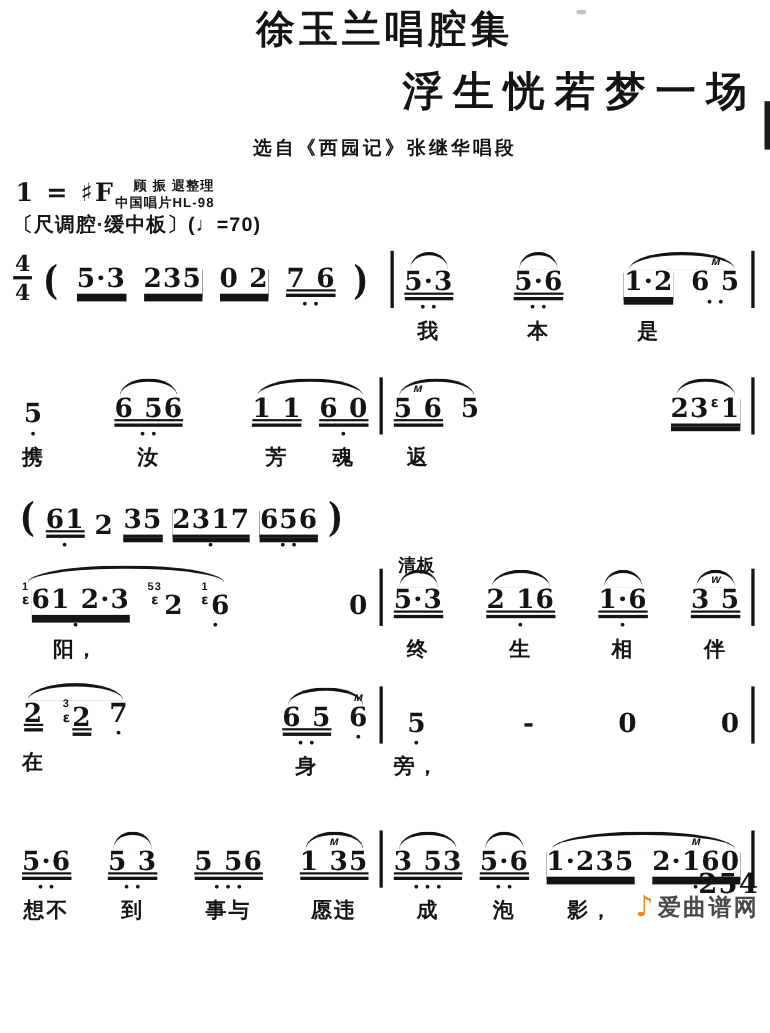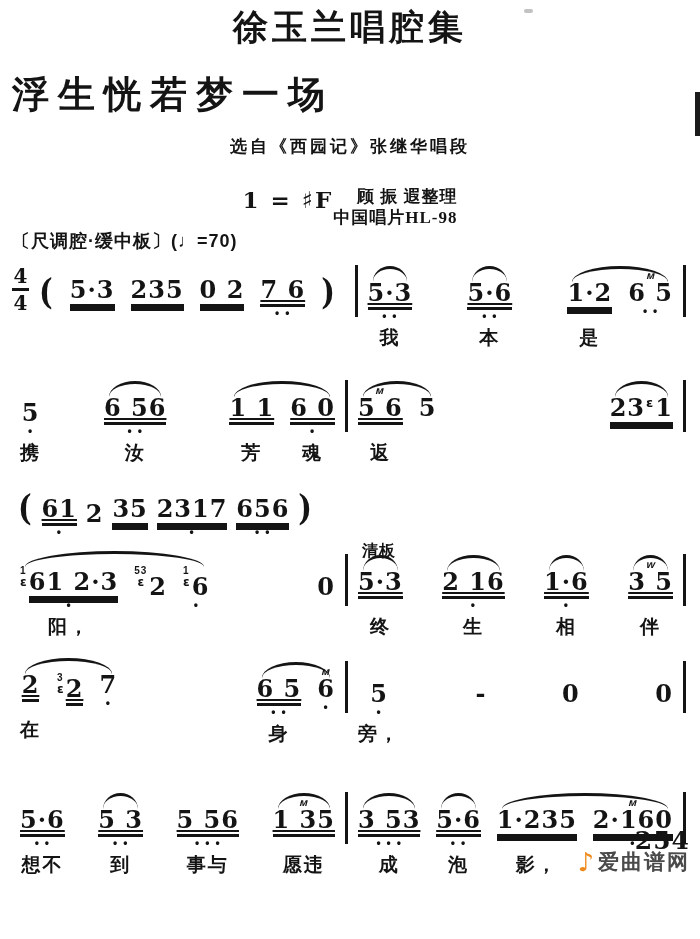--- a/index.html
+++ b/index.html
@@ -4,25 +4,25 @@
 <style>
   html,body{margin:0;padding:0;}
   body{
     width:700px;height:939px;position:relative;overflow:hidden;
     background:#ffffff;color:#141414;
     font-family:"Liberation Sans","DejaVu Sans",sans-serif;
   }
   .page{padding:8px 12px 0 12px;position:relative;}
   
   .t1{font-size:35px;font-weight:bold;text-align:center;letter-spacing:4px;line-height:1.1;}
-  .t2{font-size:37px;font-weight:bold;text-align:left;letter-spacing:9px;margin-top:28px;line-height:1.1;}
+  .t2{font-size:37px;font-weight:bold;text-align:right;letter-spacing:9px;margin-top:16px;line-height:1.1;}
   .t3{font-size:17px;font-weight:bold;text-align:center;letter-spacing:3px;margin-top:20px;}
-  .keyrow{display:flex;justify-content:center;align-items:flex-start;margin-top:28px;padding:0 2px;}
+  .keyrow{display:flex;justify-content:flex-start;align-items:flex-start;margin-top:16px;padding:0 2px;}
   .key{font-size:23px;font-weight:bold;font-family:"DejaVu Serif",serif;letter-spacing:2px;}
-  .credits{text-align:right;font-size:17px;font-weight:bold;line-height:1.25;letter-spacing:1px;font-family:Liberation Serif, serif;}
+  .credits{text-align:right;font-size:12px;font-weight:bold;line-height:1.25;letter-spacing:1px;}
   .tempo{font-size:18px;font-weight:bold;letter-spacing:1px;}
   
   #score{margin-top:8px;}
   .system{display:flex;align-items:flex-end;margin-bottom:26px;}
   .system:nth-child(3){margin-bottom:14px;}
   .system:nth-child(4){margin-bottom:42px;}
   .measure{flex:1;display:flex;flex-direction:column;justify-content:flex-end;position:relative;min-width:0;}
   .m-row{display:flex;justify-content:space-between;align-items:flex-end;padding:0 8px;}
   .above-row{display:flex;justify-content:space-between;align-items:flex-end;padding:0 30px 0 6px;margin-bottom:12px;}
   .group{display:flex;gap:16px;position:relative;padding-top:17px;}

